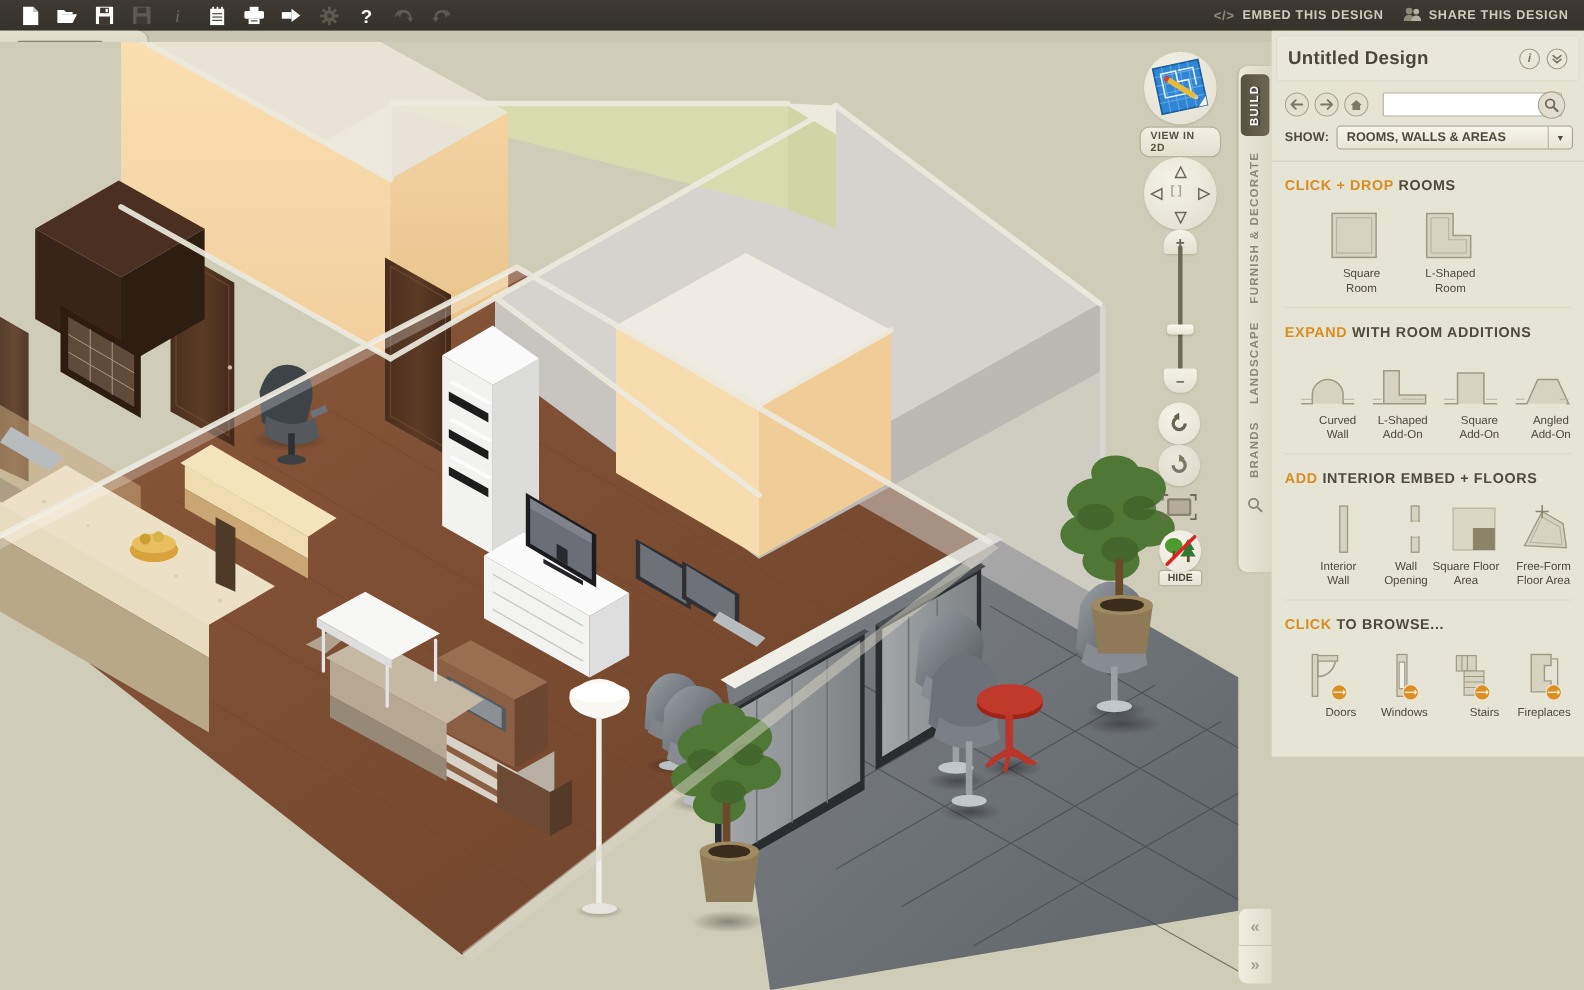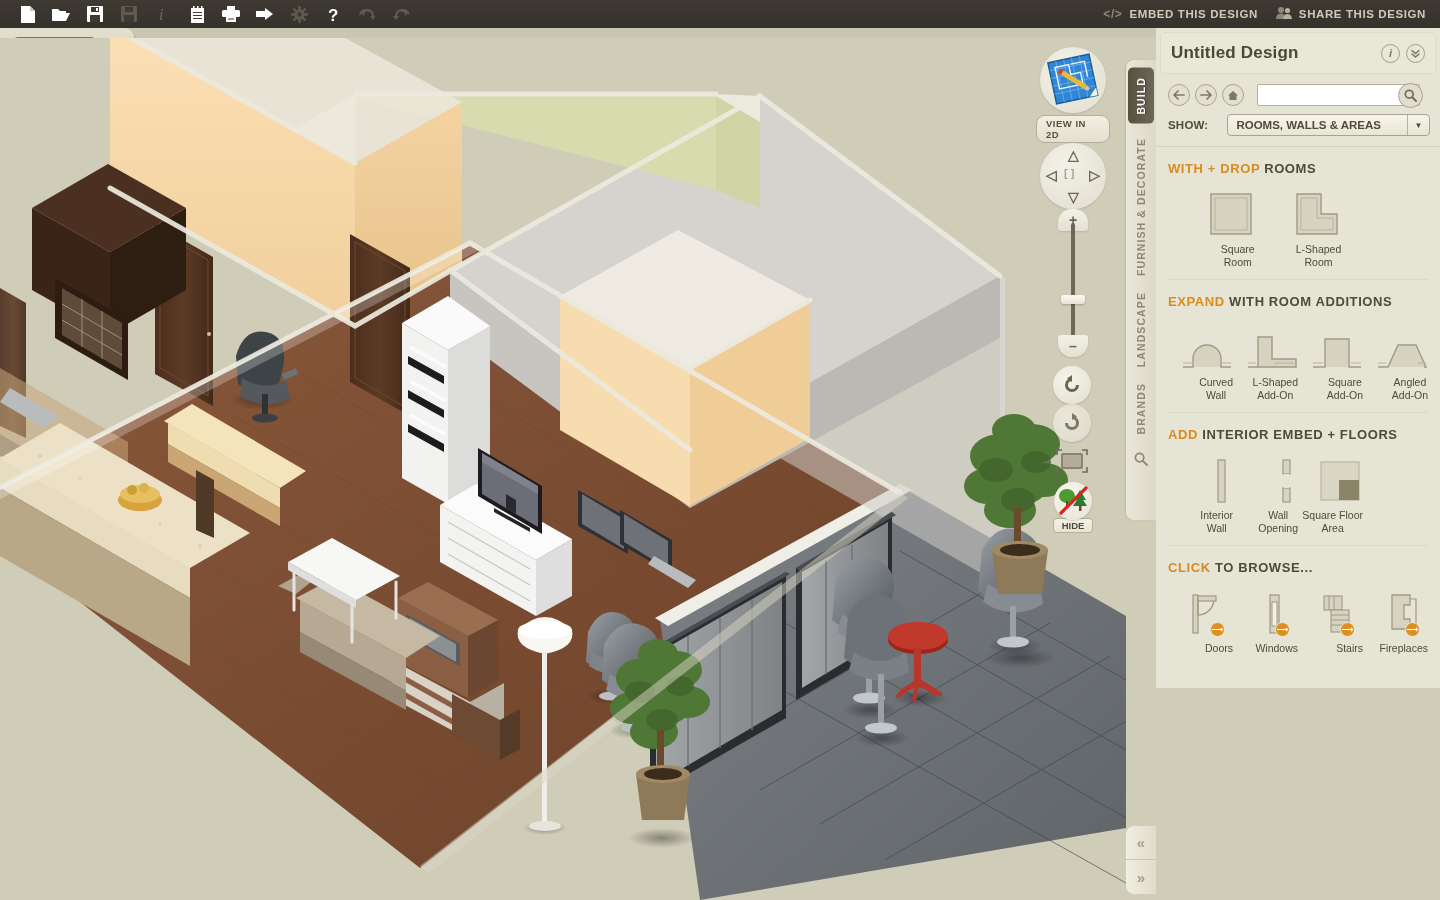--- a/index.html
+++ b/index.html
@@ -191,21 +191,21 @@
   .searchbox input {
     width: 132px; height: 20px; border: 0; outline: none; background: transparent;
     padding: 0 5px; font-size: 11px; font-family: "Liberation Sans", sans-serif; color: #4c4738;
   }
   .search-go {
     position: absolute; right: -4px; top: -2px; width: 25px; height: 25px; border-radius: 50%;
     background: #e1ded0; border: 1.5px solid #a8a28f; color: #736d5b;
     display: flex; align-items: center; justify-content: center; cursor: pointer;
   }
 
-  .showrow { display: flex; align-items: center; gap: 19px; padding: 0 10px 10px 12px; }
+  .showrow { display: flex; align-items: center; gap: 7px; padding: 0 10px 10px 12px; }
   .show-label { font-size: 11.5px; font-weight: bold; color: #4f4a3b; letter-spacing: .2px; }
   .select {
     flex: 1; height: 22px; background: linear-gradient(#f7f5ea,#e8e5d5);
     border: 1px solid #a8a28f; border-radius: 4px;
     display: flex; align-items: center; padding-left: 8px;
     font-size: 11.5px; font-weight: bold; color: #4f4a3b; cursor: pointer; position: relative;
   }
   .select-arrow {
     position: absolute; right: 0; top: 0; width: 22px; height: 20px;
     border-left: 1px solid #b7b19e; display: flex; align-items: center; justify-content: center;
@@ -855,21 +855,21 @@
       <div class="select">
         <span>ROOMS, WALLS &amp; AREAS</span>
         <span class="select-arrow">▼</span>
       </div>
     </div>
 
     <div class="panel-body">
 
       <div class="section">
         <div class="sec-title">
-          <span class="hi">WITH + DROP</span>
+          <span class="hi">CLICK + DROP</span>
           <span class="rest">ROOMS</span>
         </div>
         <div class="grid c3">
           <div class="cell">
             <div class="art">
               <svg width="48" height="48" viewBox="0 0 48 48">
                   <rect x="4" y="4" width="40" height="40" fill="#d6d3c1" stroke="#a09a85" stroke-width="1.4"></rect>
                   <rect x="8" y="8" width="32" height="32" fill="none" stroke="#b8b2a0" stroke-width="1"></rect>
                 </svg>
             </div>
@@ -957,20 +957,33 @@
             <div class="cap">Wall<br>Opening</div>
           </div>
           <div class="cell">
             <div class="art">
               <svg width="46" height="46" viewBox="0 0 46 46">
                   <rect x="4" y="4" width="38" height="38" fill="#d9d6c4" stroke="#b8b2a0" stroke-width="1.1"></rect>
                   <rect x="22" y="22" width="20" height="20" fill="#8b8468"></rect>
                 </svg>
             </div>
             <div class="cap">Square Floor<br>Area</div>
+          </div>
+          <div class="cell">
+            <div class="art">
+              <svg width="48" height="46" viewBox="0 0 48 46">
+                  <polygon points="22,7 41,18 44,40 6,38" fill="#d6d3c1" stroke="#a09a85" stroke-width="1.3"></polygon>
+                  <polygon points="22,12 38,21 40,37 11,35" fill="none" stroke="#b8b2a0" stroke-width="1"></polygon>
+                  <g stroke="#8b8468" stroke-width="1.4">
+                    <line x1="16" y1="7" x2="28" y2="7"></line>
+                    <line x1="22" y1="1" x2="22" y2="13"></line>
+                  </g>
+                </svg>
+            </div>
+            <div class="cap">Free-Form<br>Floor Area</div>
           </div>
         </div>
       </div>
 
       <div class="section">
         <div class="sec-title">
           <span class="hi">CLICK</span>
           <span class="rest">TO BROWSE...</span>
         </div>
         <div class="grid c4">

